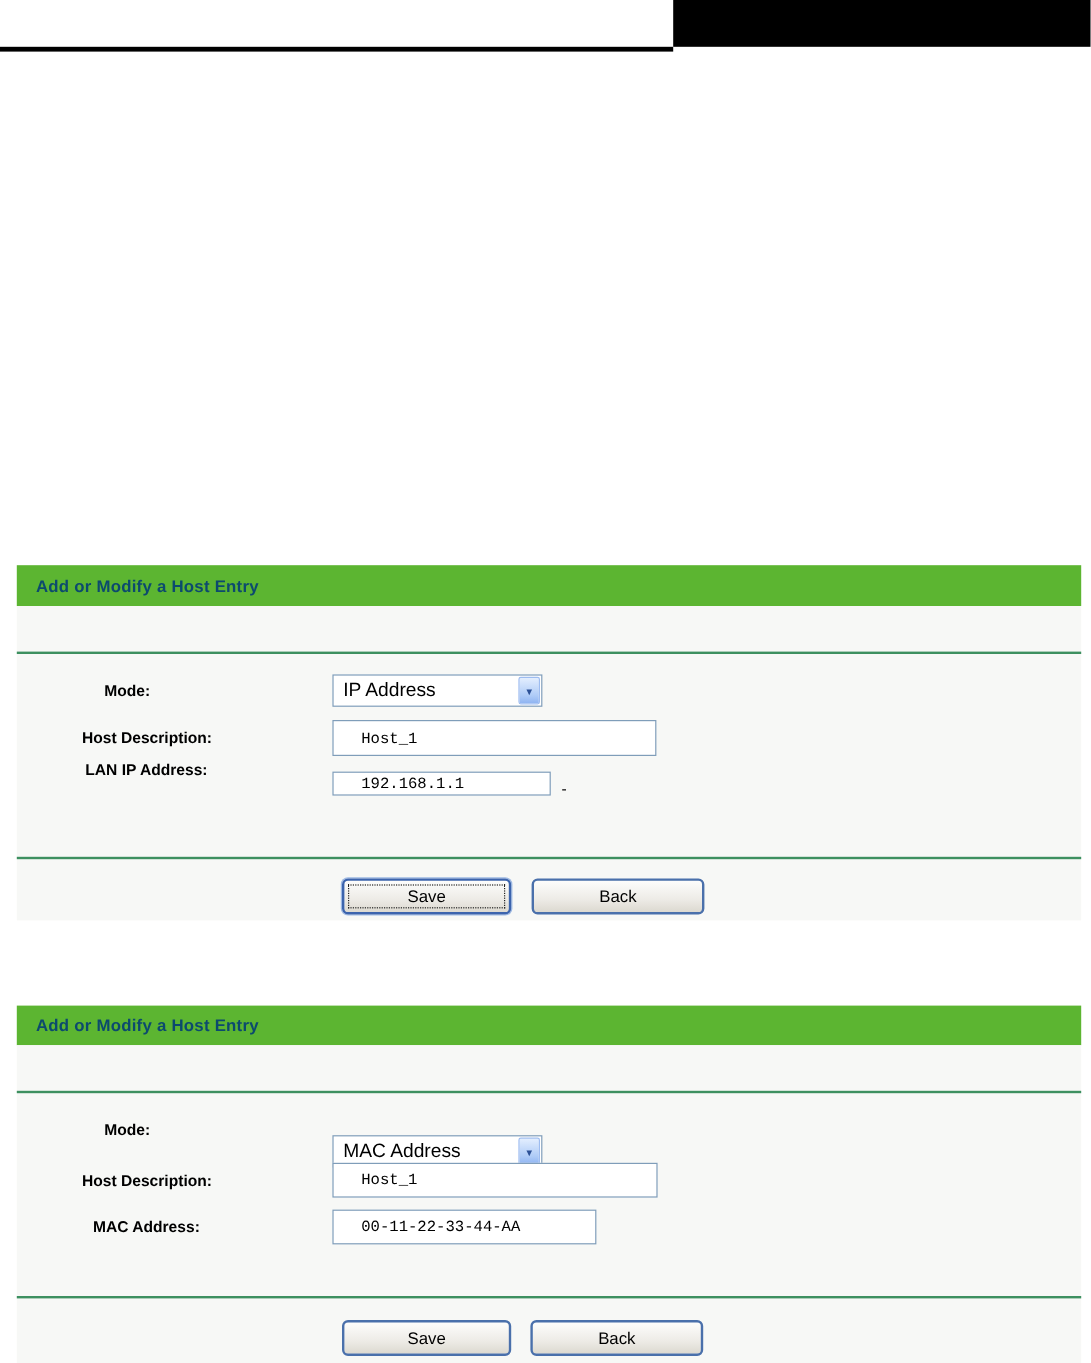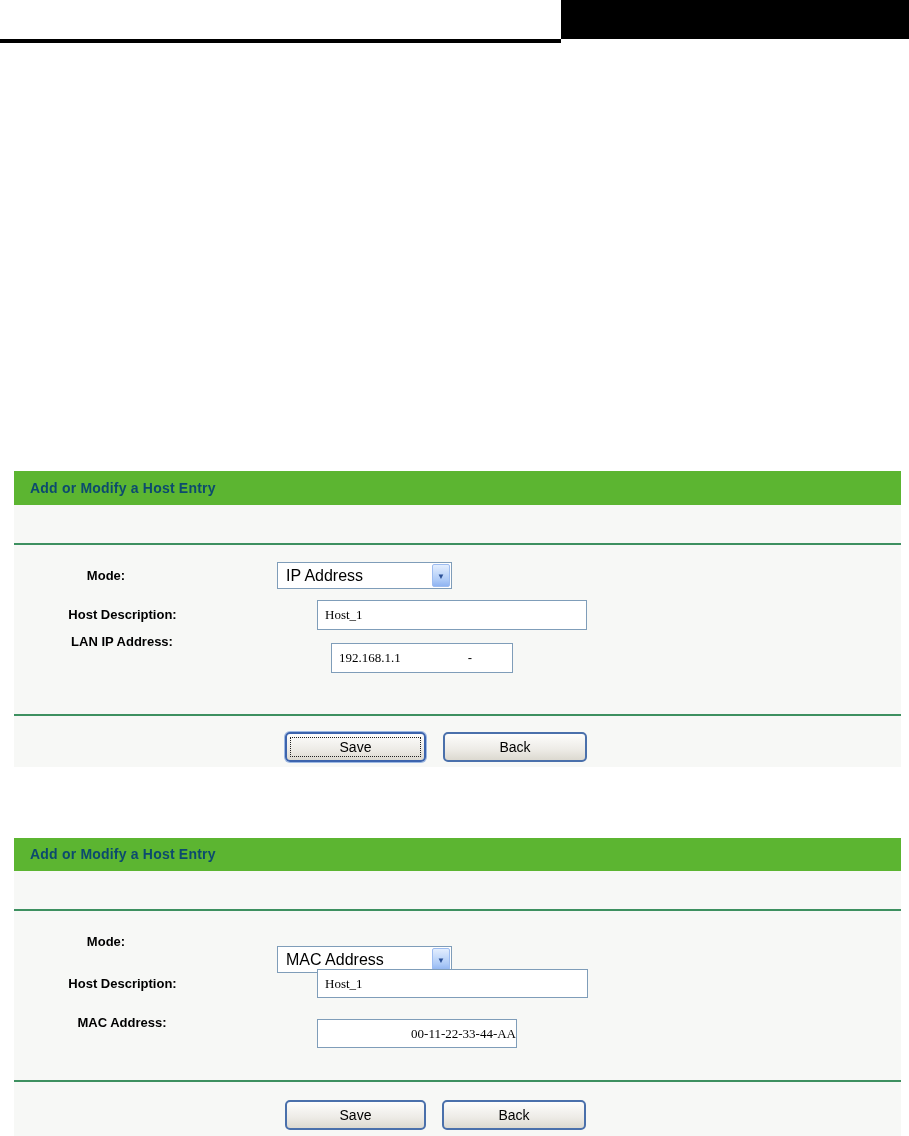--- a/index.html
+++ b/index.html
@@ -51,28 +51,28 @@
   .panel-1 .row-mode  { top:57px;  height:27px; line-height:27px; }
   .panel-1 .row-host  { top:95px;  height:30px; line-height:30px; }
   .panel-1 .row-third { top:122px; height:30px; line-height:30px; }
   
   .panel-2 .row-mode  { top:57px;  height:27px; line-height:27px; }
   .panel-2 .row-host  { top:98px;  height:29px; line-height:29px; }
   .panel-2 .row-third { top:137px; height:29px; line-height:29px; }
 
   .xp-input {
     position:absolute; border:1px solid #7f9db9; background:#ffffff;
-    font-family:Liberation Serif, serif; font-size:13px; color:#000000;
-    padding:0 0 0 7px; outline:none;margin-left:40px;
+    font-family:Liberation Mono, monospace; font-size:13px; color:#000000;
+    padding:0 0 0 23px; outline:none;
   }
   .panel-1 .inp-host   { left:263px; top:95px;  width:270px; height:30px; }
-  .panel-1 .inp-ip1    { left:277px; top:138px; width:182px; height:30px; }
+  .panel-1 .inp-ip1    { left:263px; top:138px; width:182px; height:20px; }
   .panel-1 .inp-ip2    { left:468px; top:138px; width:183px; height:30px; }
   .panel-2 .inp-host   { left:263px; top:98px;  width:271px; height:29px; }
-  .panel-2 .inp-mac    { left:263px; top:148px; width:200px; height:29px;text-align:right; }
+  .panel-2 .inp-mac    { left:263px; top:137px; width:220px; height:29px; }
 
   .range-dash {
     position:absolute; left:445px; top:138px; width:22px; height:30px;
     text-align:center; line-height:30px; font-size:13px; color:#000000;
   }
 
   
   .xp-select {
     position:absolute; left:263px; width:175px; height:27px;
     border:1px solid #7f9db9; background:#ffffff; cursor:default;

